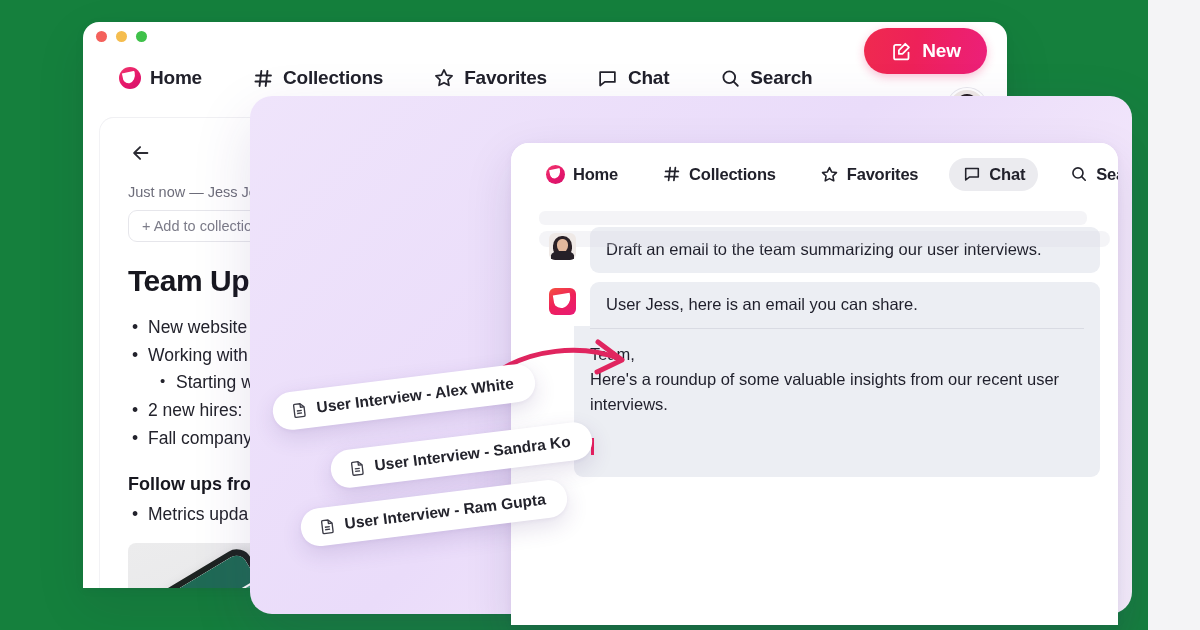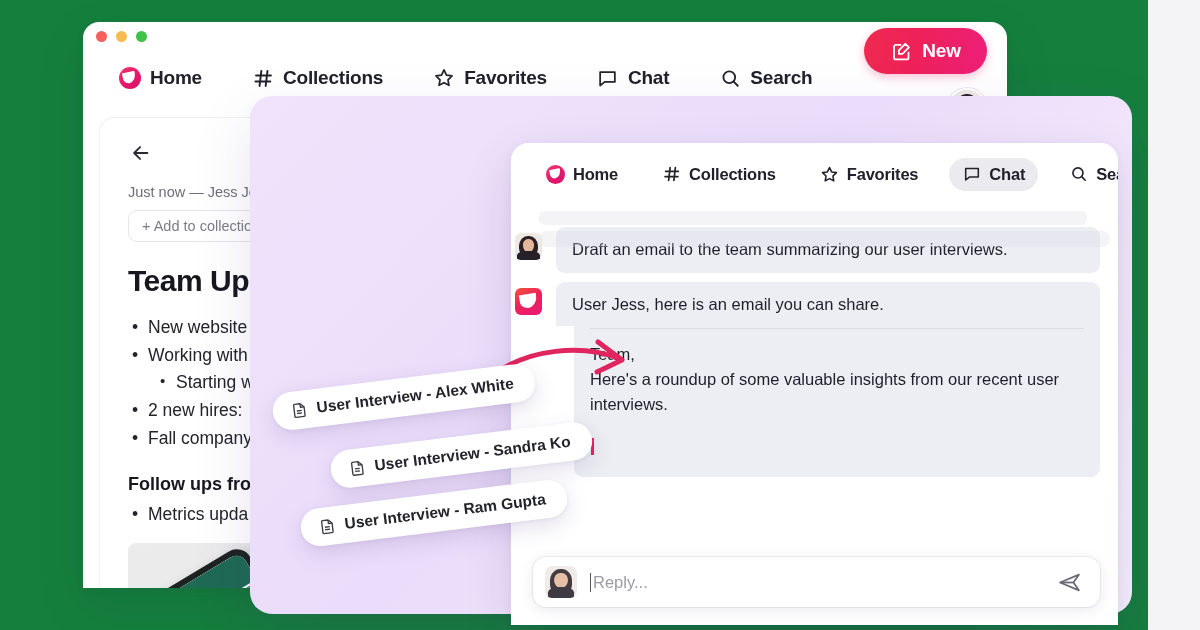--- a/index.html
+++ b/index.html
@@ -355,21 +355,21 @@
   .faded-bar {
     position: absolute;
     background: #dcdce6;
     border-radius: 6px;
   }
 
   .msg-row {
     display: flex;
     align-items: flex-start;
     gap: 14px;
-    padding: 0 18px 0 4px;
+    padding: 0 18px 0 38px;
     margin-bottom: 9px;
     justify-content: center;
   }
   .msg-avatar {
     width: 27px; height: 27px;
     border-radius: 6px;
     flex: none;
     margin-top: 6px;
     overflow: hidden;
     position: relative;
@@ -694,36 +694,20 @@
         <div class="bubble plain">User Jess, here is an email you can share.</div>
       </div>
 
       <div class="email-block">
         <div class="email-divider"></div>
         <div class="email-para" style="white-space:pre-line">Team,
 Here's a roundup of some valuable insights from our recent user interviews.</div>
         <div class="email-para"><span class="caret"></span></div>
       </div>
 
-      <div class="composer-wrap">
-        <div class="composer">
-          <span class="avatar">
-            <span class="av-hair"></span>
-              <span class="av-face"></span>
-              <span class="av-body"></span>
-          </span>
-          <input class="reply-input" type="text" placeholder="Reply..." style="">
-          <span class="send-icon">
-            <svg width="25" height="25" viewBox="0 0 24 24" fill="none" stroke="#6b6b78" stroke-width="1.7" stroke-linejoin="round">
-              <path d="M3 12l18-7.5L15.8 12 21 19.5z"></path>
-              <path d="M3 12h12.8"></path>
-            </svg>
-          </span>
-        </div>
-      </div>
     </div>
   </div>
 
   <svg id="arrow" viewBox="0 0 150 66" fill="none">
     <path d="M4 44 C 40 16, 95 12, 132 27" stroke="#e0255f" stroke-width="5" stroke-linecap="round"></path>
     <path d="M110 10 L134 28 L109 40" stroke="#e0255f" stroke-width="5" stroke-linecap="round" stroke-linejoin="round" fill="none"></path>
   </svg>
 
   <div class="chip" id="chip-1">
     <span class="file-icon">

